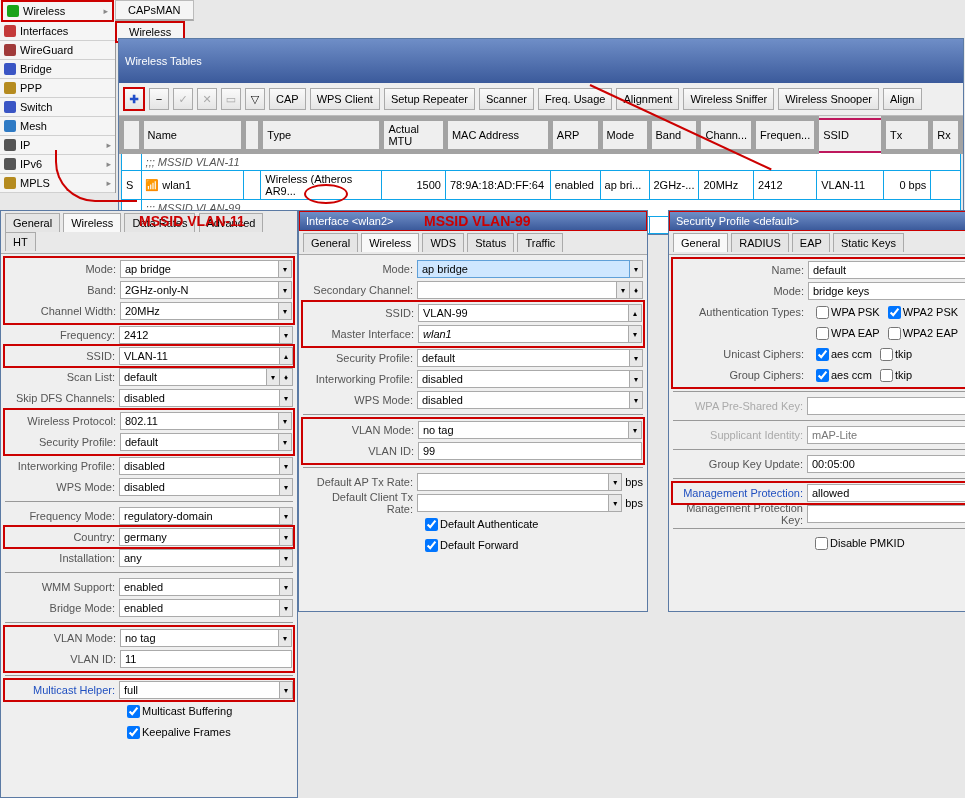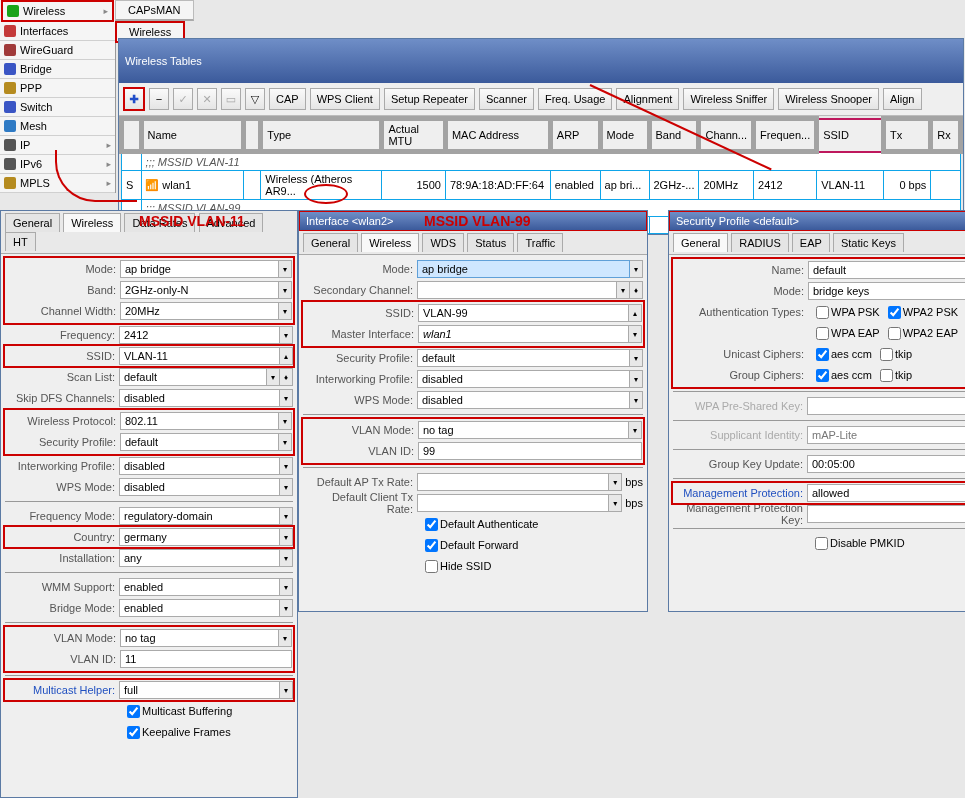--- a/index.html
+++ b/index.html
@@ -430,27 +430,20 @@
             <span>Default Authenticate</span>
           </div>
         </div>
     <div class="row">
           <label></label>
           <div class="chk">
             <input type="checkbox" checked="" style="">
             <span>Default Forward</span>
           </div>
         </div>
-    <div class="row">
-          <label></label>
-          <div class="chk">
-            <input type="checkbox" style="">
-            <span>Hide SSID</span>
-          </div>
-        </div>
   </div>
 </div>
 
 <div class="subwin" style="left:668px;top:210px;width:316px;height:400px">
   <div class="sw-title sel">Security Profile &lt;default&gt;</div>
   <div class="sw-tabs">
     <span class="sw-tab active">General</span>
     <span class="sw-tab">RADIUS</span>
     <span class="sw-tab">EAP</span>
     <span class="sw-tab">Static Keys</span>

